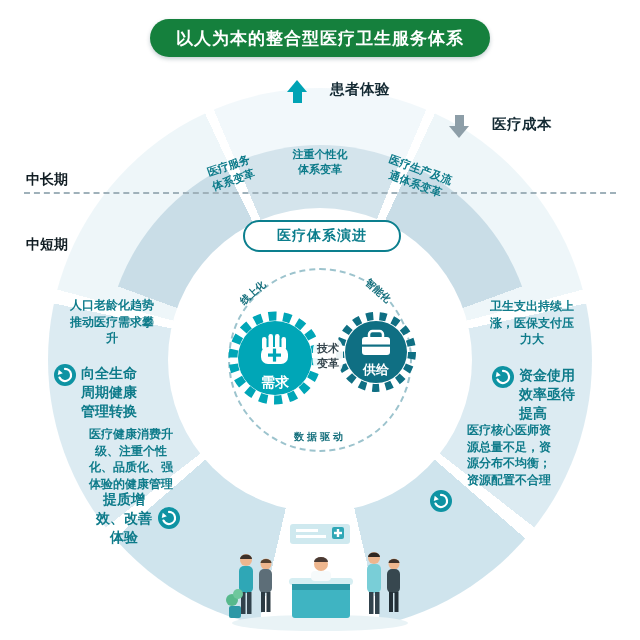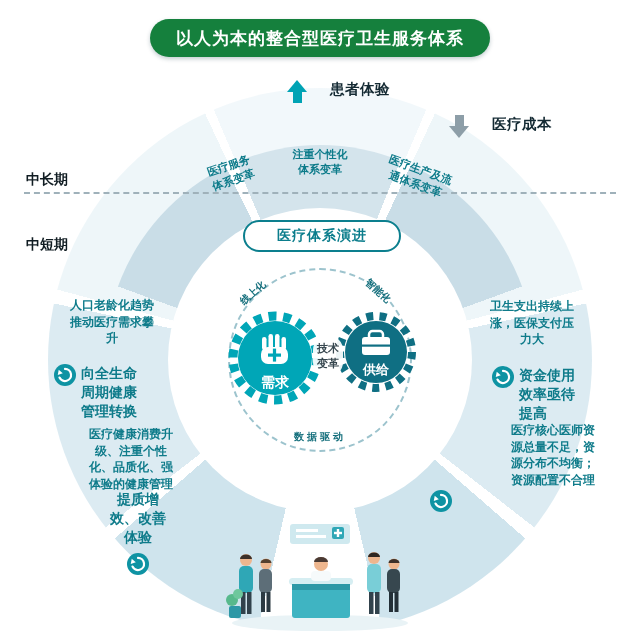--- a/index.html
+++ b/index.html
@@ -86,27 +86,27 @@
   .arc-r{left:363px;top:284px;transform:rotate(42deg);}
   .arc-b{left:294px;top:430px;letter-spacing:3px;}
   .gears{position:absolute;left:210px;top:250px;width:220px;height:220px;z-index:6;}
   svg text{font-family:"Liberation Sans",sans-serif;}
   
   .seg-text{position:absolute;color:#0e7b8a;font-weight:bold;font-size:12px;line-height:1.38;
     text-align:center;z-index:6;}
   .st-left{left:70px;top:297px;width:84px;}
   .st-right{left:486px;top:298px;width:92px;}
   .st-bl{left:84px;top:426px;width:94px;}
-  .st-br{left:462px;top:422px;width:94px;margin-left:44px;}
+  .st-br{left:462px;top:422px;width:94px;}
   .action{position:absolute;display:flex;gap:5px;color:#0e7b8a;font-weight:bold;font-size:14px;
     line-height:1.35;z-index:6;align-items:flex-start;}
   .ac-left{left:54px;top:364px;}
   .ac-right{left:492px;top:366px;}
   .ac-br{left:430px;top:490px;}
-  .ac-bl{left:96px;top:490px;flex-direction:column;align-items:center;gap:6px;width:84px;}
+  .ac-bl{left:96px;top:490px;align-items:center;gap:6px;width:84px;}
   .action .txt{text-align:left;}
   .ac-bl .txt{width:66px;text-align:center;}
   .ac-left .txt{width:66px;}
   .ac-right .txt{width:66px;}
   .ac-br .txt{width:88px;}
   .cyc{width:22px;height:22px;flex:0 0 22px;}
   .cyc svg{display:block;}
   .illus{position:absolute;left:226px;top:522px;width:188px;height:110px;z-index:7;}
 </style>
 </head>

